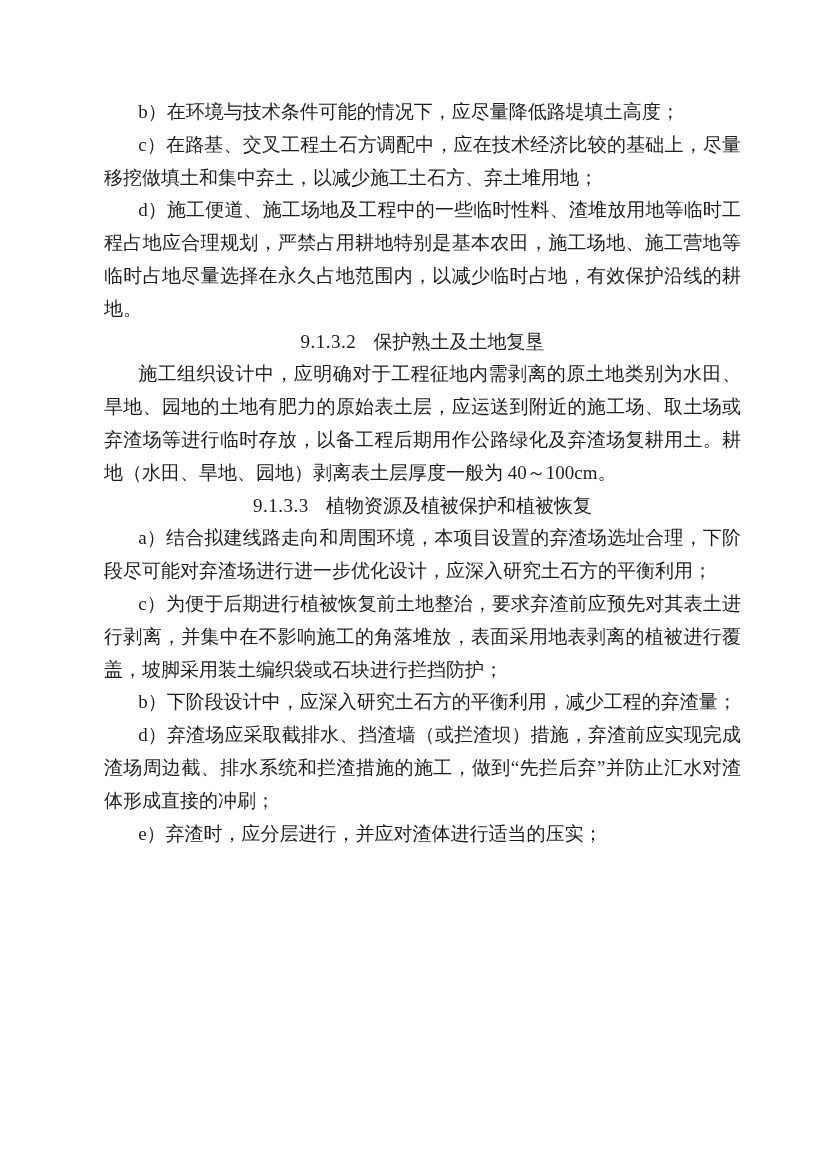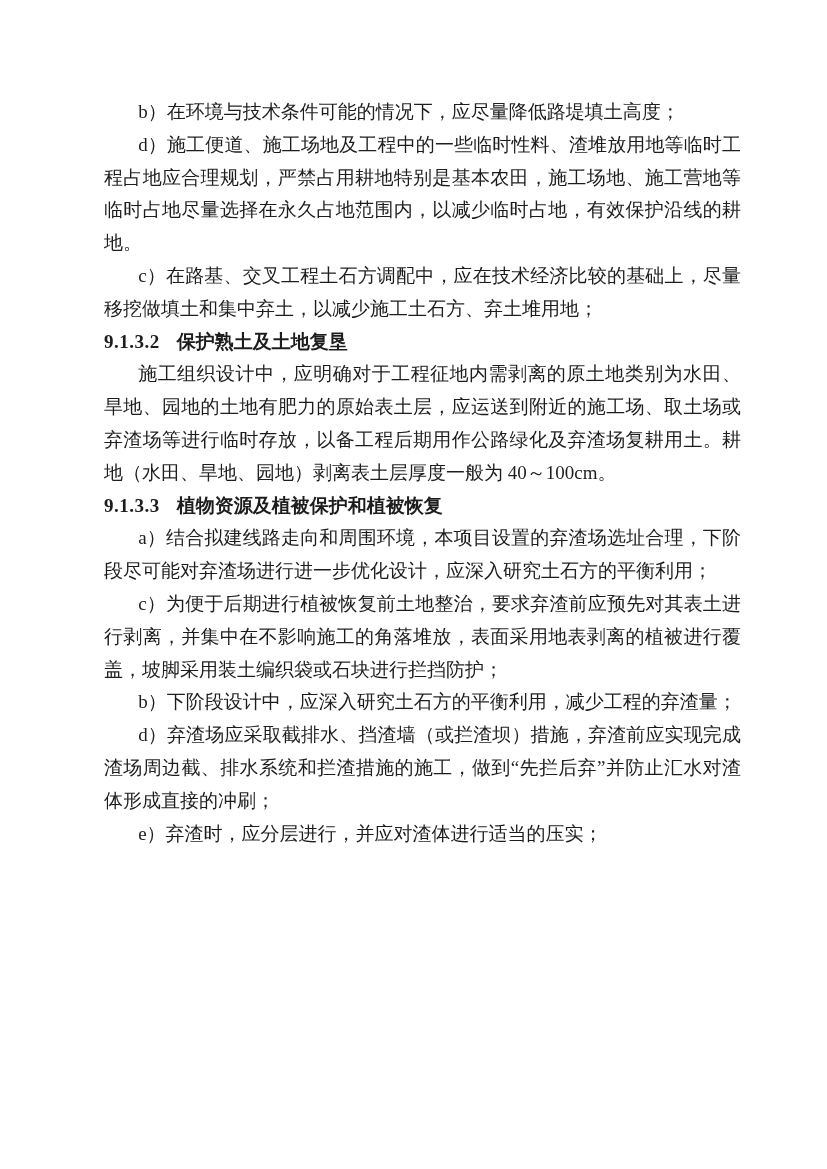--- a/index.html
+++ b/index.html
@@ -24,43 +24,42 @@
   .block {
     margin: 0;
     padding: 0;
     text-align: justify;
     text-justify: inter-character;
     text-indent: 1.8em;
     word-break: break-all;
   }
   .heading {
     text-indent: 0;
-    text-align: left;
-    font-weight: bold;
+    text-align: center;
   }
   .heading-number { letter-spacing: 0.5px; }
   .heading-title { margin-left: 0.9em; }
   .footer {
     position: absolute;
     left: 0;
     top: 1086px;
     width: 827px;
     text-align: left;
     font-size: 14.5px;
     color: #2a2a2a;
   }
 </style>
 </head>
 <body>
 
 <div class="page">
   <div class="content">
       <p class="block list-item">b）在环境与技术条件可能的情况下，应尽量降低路堤填土高度；</p>
+      <p class="block list-item">c）在路基、交叉工程土石方调配中，应在技术经济比较的基础上，尽量移挖做填土和集中弃土，以减少施工土石方、弃土堆用地；</p>
       <p class="block list-item">d）施工便道、施工场地及工程中的一些临时性料、渣堆放用地等临时工程占地应合理规划，严禁占用耕地特别是基本农田，施工场地、施工营地等临时占地尽量选择在永久占地范围内，以减少临时占地，有效保护沿线的耕地。</p>
-      <p class="block list-item">c）在路基、交叉工程土石方调配中，应在技术经济比较的基础上，尽量移挖做填土和集中弃土，以减少施工土石方、弃土堆用地；</p>
       <p class="block heading"><span class="heading-number">9.1.3.2</span><span class="heading-title">保护熟土及土地复垦</span></p>
       <p class="block paragraph">施工组织设计中，应明确对于工程征地内需剥离的原土地类别为水田、旱地、园地的土地有肥力的原始表土层，应运送到附近的施工场、取土场或弃渣场等进行临时存放，以备工程后期用作公路绿化及弃渣场复耕用土。耕地（水田、旱地、园地）剥离表土层厚度一般为 40～100cm。</p>
       <p class="block heading"><span class="heading-number">9.1.3.3</span><span class="heading-title">植物资源及植被保护和植被恢复</span></p>
       <p class="block list-item">a）结合拟建线路走向和周围环境，本项目设置的弃渣场选址合理，下阶段尽可能对弃渣场进行进一步优化设计，应深入研究土石方的平衡利用；</p>
       <p class="block list-item">c）为便于后期进行植被恢复前土地整治，要求弃渣前应预先对其表土进行剥离，并集中在不影响施工的角落堆放，表面采用地表剥离的植被进行覆盖，坡脚采用装土编织袋或石块进行拦挡防护；</p>
       <p class="block list-item">b）下阶段设计中，应深入研究土石方的平衡利用，减少工程的弃渣量；</p>
       <p class="block list-item">d）弃渣场应采取截排水、挡渣墙（或拦渣坝）措施，弃渣前应实现完成渣场周边截、排水系统和拦渣措施的施工，做到“先拦后弃”并防止汇水对渣体形成直接的冲刷；</p>
       <p class="block list-item">e）弃渣时，应分层进行，并应对渣体进行适当的压实；</p>
     </div>
   <div class="footer">

